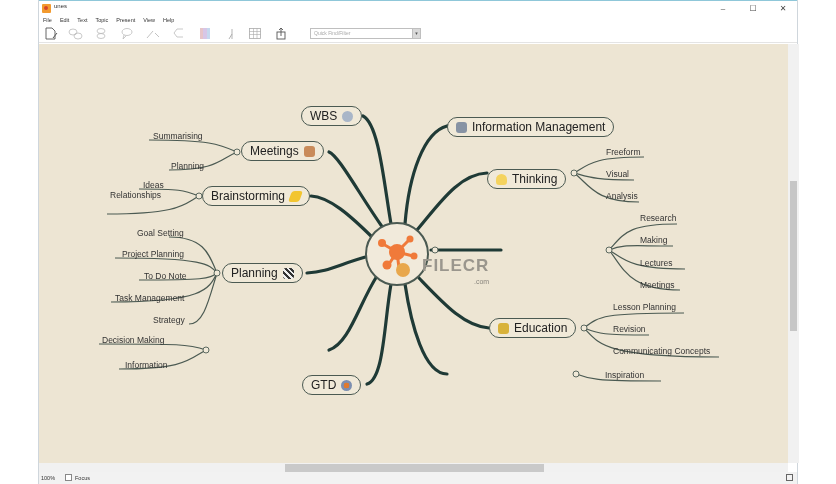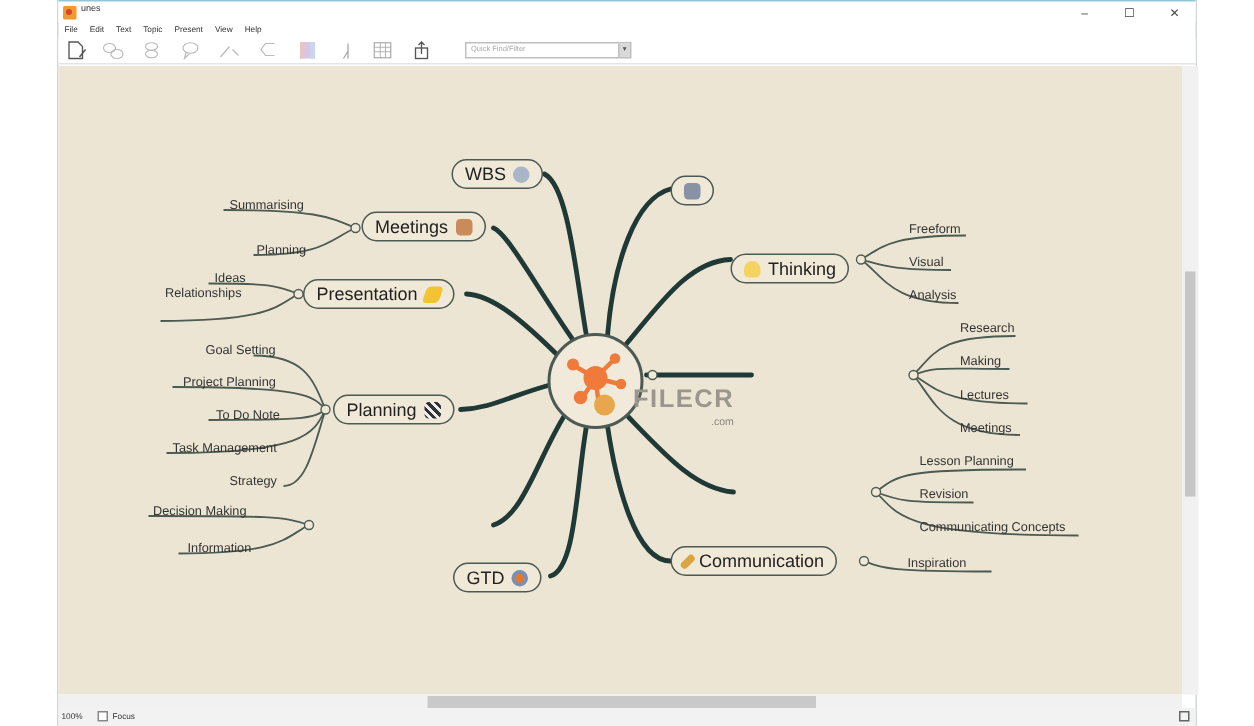--- a/index.html
+++ b/index.html
@@ -202,21 +202,21 @@
 
     <div class="node" style="left:262px;top:62px">
       <span>WBS</span>
       <span class="ico" style="background:#a9b6c8;border-radius:50%"></span>
     </div>
     <div class="node" style="left:202px;top:97px">
       <span>Meetings</span>
       <span class="ico" style="background:#c98b5a"></span>
     </div>
     <div class="node" style="left:163px;top:142px">
-      <span>Presentation</span>
+      <span>Brainstorming</span>
       <span class="ico" style="background:#f2c530;transform:skewX(-20deg)"></span>
     </div>
     <div class="node" style="left:183px;top:219px">
       <span>Planning</span>
       <span class="ico" style="background:repeating-linear-gradient(45deg,#333 0 2px,#eee 2px 4px)"></span>
     </div>
     <div class="node" style="left:263px;top:331px">
       <span>GTD</span>
       <span class="ico" style="background:radial-gradient(circle,#e07a2e 35%,#7d8fb0 40%);border-radius:50%"></span>
     </div>
@@ -228,28 +228,29 @@
     <span class="leaf" style="left:98px;top:184px">Goal Setting</span>
     <span class="leaf" style="left:83px;top:205px">Project Planning</span>
     <span class="leaf" style="left:105px;top:227px">To Do Note</span>
     <span class="leaf" style="left:76px;top:249px">Task Management</span>
     <span class="leaf" style="left:114px;top:271px">Strategy</span>
     <span class="leaf" style="left:63px;top:291px">Decision Making</span>
     <span class="leaf" style="left:86px;top:316px">Information</span>
 
     <div class="node" style="left:408px;top:73px">
       <span class="ico" style="background:#8793a4"></span>
+      <span>Information Management</span>
     </div>
     <div class="node" style="left:448px;top:125px">
       <span class="ico" style="background:#f4d35e;border-radius:50% 50% 30% 30%"></span>
       <span>Thinking</span>
     </div>
-    <div class="node" style="left:408px;top:320px">
-      <span class="ico" style="background:#d9a441;transform:rotate(45deg);width:5px"></span>
-      <span>Communication</span>
+    <div class="node" style="left:450px;top:274px">
+      <span class="ico" style="background:#d8b23a"></span>
+      <span>Education</span>
     </div>
 
     <span class="leaf" style="left:567px;top:103px">Freeform</span>
     <span class="leaf" style="left:567px;top:125px">Visual</span>
     <span class="leaf" style="left:567px;top:147px">Analysis</span>
     <span class="leaf" style="left:601px;top:169px">Research</span>
     <span class="leaf" style="left:601px;top:191px">Making</span>
     <span class="leaf" style="left:601px;top:214px">Lectures</span>
     <span class="leaf" style="left:601px;top:236px">Meetings</span>
     <span class="leaf" style="left:574px;top:258px">Lesson Planning</span>

